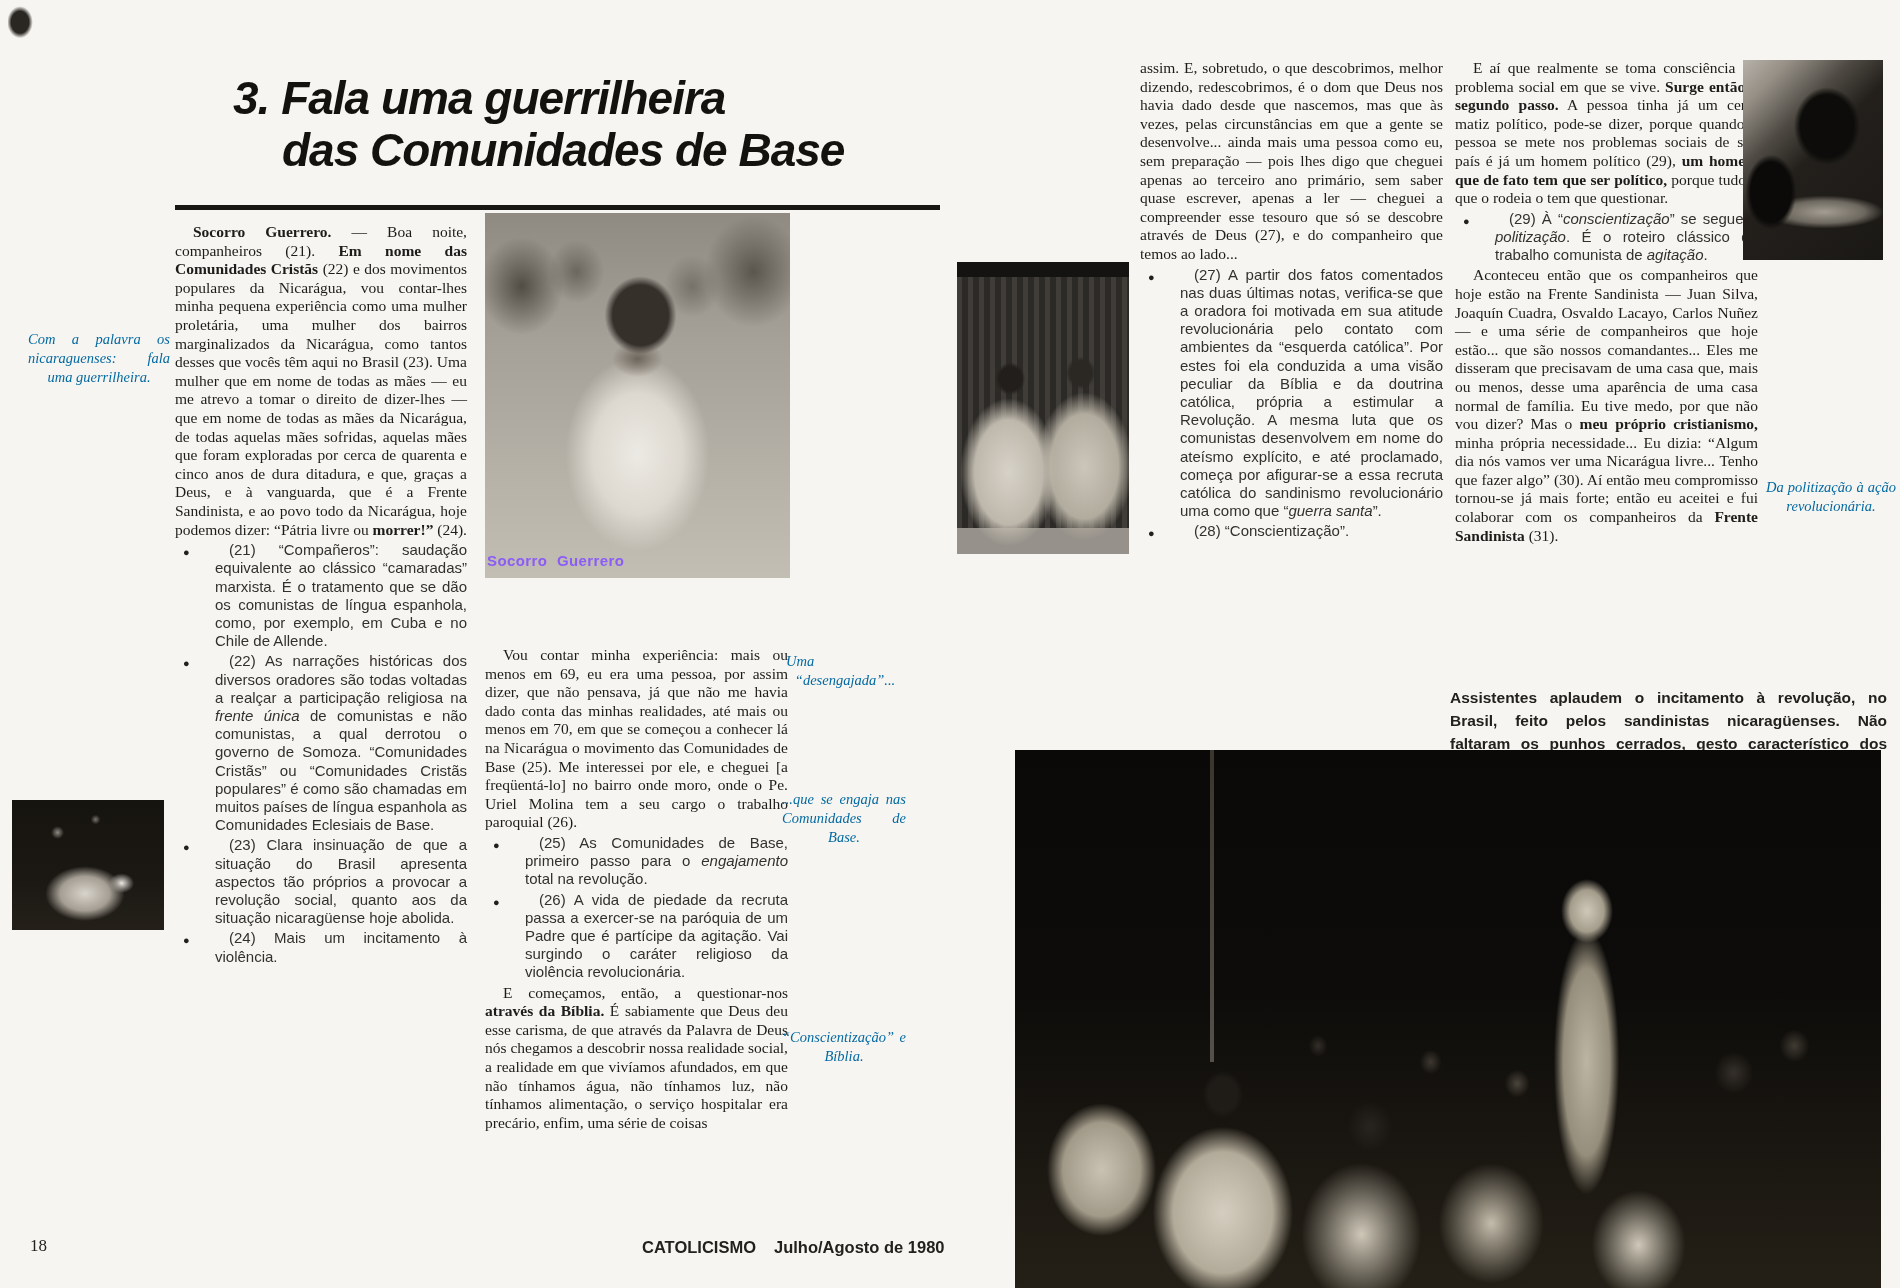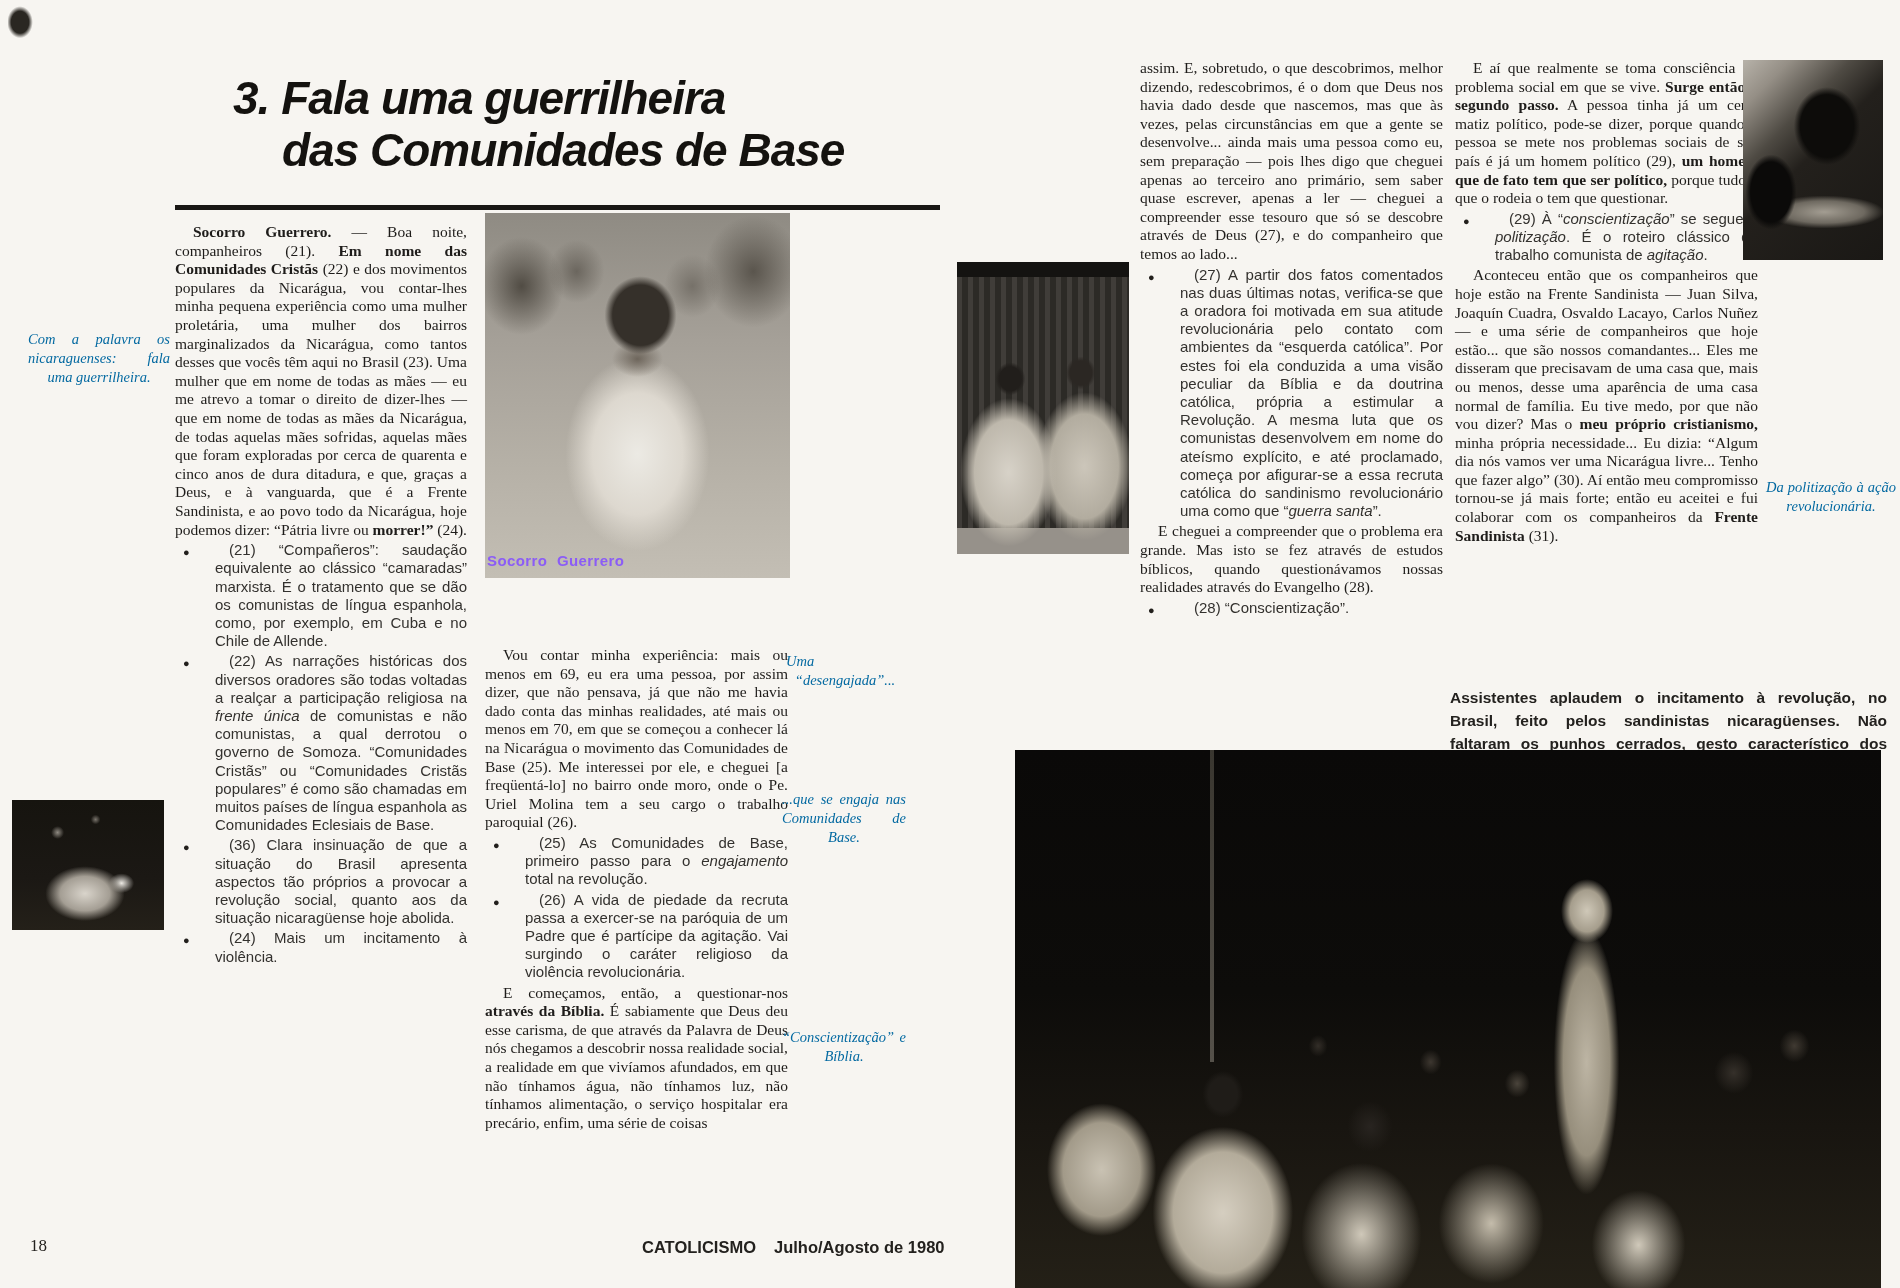--- a/index.html
+++ b/index.html
@@ -119,21 +119,21 @@
     <span class="t2">das Comunidades de Base</span>
   </h1>
   <div class="rule"></div>
 
   <aside class="mnote left-note">Com a palavra os nicaraguenses: fala uma guerrilheira.</aside>
 
   <div class="col col1">
       <p class="para ind"><span class="b">Socorro Guerrero.</span><span> — Boa noite, companheiros (21). </span><span class="b">Em nome das Comunidades Cristãs</span><span> (22) e dos movimentos populares da Nicarágua, vou contar-lhes minha pequena experiência como uma mulher proletária, uma mulher dos bairros marginalizados da Nicarágua, como tantos desses que vocês têm aqui no Brasil (23). Uma mulher que em nome de todas as mães — eu me atrevo a tomar o direito de dizer-lhes — que em nome de todas as mães da Nicarágua, de todas aquelas mães sofridas, aquelas mães que foram exploradas por cerca de quarenta e cinco anos de dura ditadura, e que, graças a Deus, e à vanguarda, que é a Frente Sandinista, e ao povo todo da Nicarágua, hoje podemos dizer: “Pátria livre ou </span><span class="b">morrer!”</span><span> (24).</span></p>
       <p class="footnote"><span>(21) “Compañeros”: saudação equivalente ao clássico “camaradas” marxista. É o tratamento que se dão os comunistas de língua espanhola, como, por exemplo, em Cuba e no Chile de Allende.</span></p>
       <p class="footnote"><span>(22) As narrações históricas dos diversos oradores são todas voltadas a realçar a participação religiosa na </span><span class="i">frente única</span><span> de comunistas e não comunistas, a qual derrotou o governo de Somoza. “Comunidades Cristãs” ou “Comunidades Cristãs populares” é como são chamadas em muitos países de língua espanhola as Comunidades Eclesiais de Base.</span></p>
-      <p class="footnote"><span>(36) Clara insinuação de que a situação do Brasil apresenta aspectos tão próprios a provocar a revolução social, quanto aos da situação nicaragüense hoje abolida.</span></p>
+      <p class="footnote"><span>(23) Clara insinuação de que a situação do Brasil apresenta aspectos tão próprios a provocar a revolução social, quanto aos da situação nicaragüense hoje abolida.</span></p>
       <p class="footnote"><span>(24) Mais um incitamento à violência.</span></p>
     </div>
 
   <figure class="photo socorro"></figure>
   <div class="caption-s">Socorro Guerrero</div>
 
   <div class="col col2">
       <p class="para ind"><span>Vou contar minha experiência: mais ou menos em 69, eu era uma pessoa, por assim dizer, que não pensava, já que não me havia dado conta das minhas realidades, até mais ou menos em 70, em que se começou a conhecer lá na Nicarágua o movimento das Comunidades de Base (25). Me interessei por ele, e cheguei [a freqüentá-lo] no bairro onde moro, onde o Pe. Uriel Molina tem a seu cargo o trabalho paroquial (26).</span></p>
       <p class="footnote"><span>(25) As Comunidades de Base, primeiro passo para o </span><span class="i">engajamento</span><span> total na revolução.</span></p>
       <p class="footnote"><span>(26) A vida de piedade da recruta passa a exercer-se na paróquia de um Padre que é partícipe da agitação. Vai surgindo o caráter religioso da violência revolucionária.</span></p>
@@ -142,21 +142,20 @@
 
   <aside class="mnote mid1">Uma “desengajada”...</aside>
   <aside class="mnote mid2">...que se engaja nas Comunidades de Base.</aside>
   <aside class="mnote mid3">“Conscientização” e Bíblia.</aside>
 
   <figure class="photo leftsmall"></figure>
 
   <div class="col col3">
       <p class="para"><span>assim. E, sobretudo, o que descobrimos, melhor dizendo, redescobrimos, é o dom que Deus nos havia dado desde que nascemos, mas que às vezes, pelas circunstâncias em que a gente se desenvolve... ainda mais uma pessoa como eu, sem preparação — pois lhes digo que cheguei apenas ao terceiro ano primário, sem saber quase escrever, apenas a ler — cheguei a compreender esse tesouro que só se descobre através de Deus (27), e do companheiro que temos ao lado...</span></p>
       <p class="footnote"><span>(27) A partir dos fatos comentados nas duas últimas notas, verifica-se que a oradora foi motivada em sua atitude revolucionária pelo contato com ambientes da “esquerda católica”. Por estes foi ela conduzida a uma visão peculiar da Bíblia e da doutrina católica, própria a estimular a Revolução. A mesma luta que os comunistas desenvolvem em nome do ateísmo explícito, e até proclamado, começa por afigurar-se a essa recruta católica do sandinismo revolucionário uma como que “</span><span class="i">guerra santa</span><span>”.</span></p>
-      <p class="para ind"><span>E cheguei a compreender que o problema era grande. Mas isto se fez através de estudos bíblicos, quando questionávamos nossas realidades através do Evangelho (28).</span></p>
       <p class="footnote"><span>(28) “Conscientização”.</span></p>
     </div>
 
   <figure class="photo midphoto"></figure>
 
   <div class="col col4">
       <p class="para ind"><span>E aí que realmente se toma consciência do problema social em que se vive. </span><span class="b">Surge então o segundo passo.</span><span> A pessoa tinha já um certo matiz político, pode-se dizer, porque quando a pessoa se mete nos problemas sociais de seu país é já um homem político (29), </span><span class="b">um homem que de fato tem que ser político,</span><span> porque tudo o que o rodeia o tem que questionar.</span></p>
       <p class="footnote"><span>(29) À “</span><span class="i">conscientização</span><span>” se segue a </span><span class="i">politização</span><span>. É o roteiro clássico do trabalho comunista de </span><span class="i">agitação</span><span>.</span></p>
       <p class="para ind"><span>Aconteceu então que os companheiros que hoje estão na Frente Sandinista — Juan Silva, Joaquín Cuadra, Osvaldo Lacayo, Carlos Nuñez — e uma série de companheiros que hoje estão... que são nossos comandantes... Eles me disseram que precisavam de uma casa que, mais ou menos, desse uma aparência de uma casa normal de família. Eu tive medo, por que não vou dizer? Mas o </span><span class="b">meu próprio cristianismo,</span><span> minha própria necessidade... Eu dizia: “Algum dia nós vamos ver uma Nicarágua livre... Tenho que fazer algo” (30). Aí então meu compromisso tornou-se já mais forte; então eu aceitei e fui colaborar com os companheiros da </span><span class="b">Frente Sandinista</span><span> (31).</span></p>
     </div>

